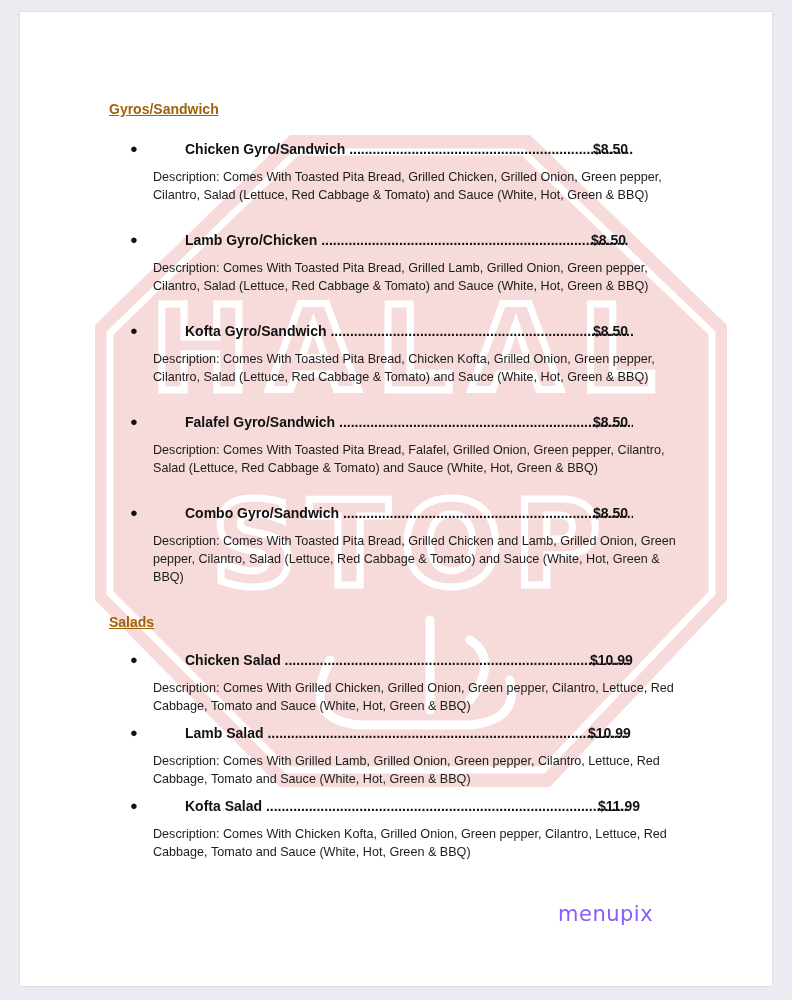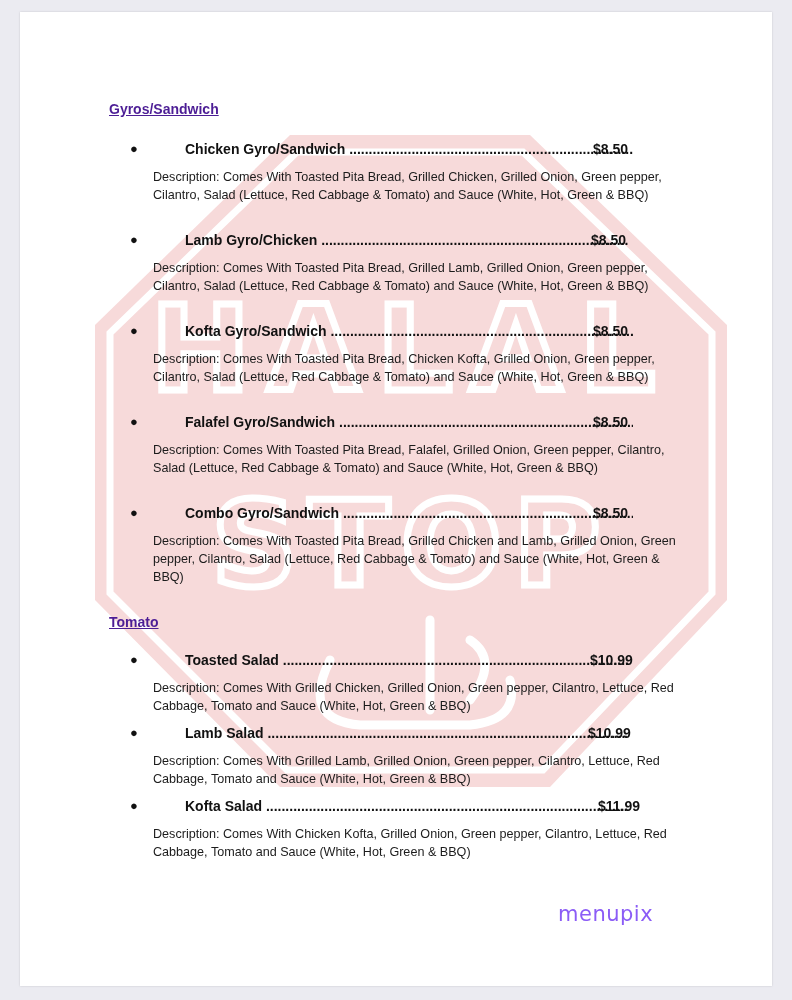--- a/index.html
+++ b/index.html
@@ -10,21 +10,21 @@
   }
   .page {
     position:absolute; left:20px; top:12px; width:752px; height:974px;
     background:#ffffff;
     box-shadow:0 0 2px rgba(0,0,0,0.15);
   }
   .logo { position:absolute; left:0; top:0; width:792px; height:1000px; pointer-events:none; }
   .content { position:absolute; left:0; top:0; width:792px; height:1000px; }
   .section-title {
     position:absolute; left:109px;
-    font-weight:bold; font-size:14px; text-decoration:underline; color:#4c1d95;
+    font-weight:bold; font-size:14px; text-decoration:underline; color:#a16207;
   }
   .item { position:absolute; left:130px; width:560px; }
   .bullet { position:absolute; left:0; top:0; font-size:13px; color:#111; line-height:18px; }
   .item-head {
     position:absolute; left:23px; top:0; width:480px; height:18px;
     font-weight:bold; font-size:14px; line-height:18px; color:#111;
     white-space:nowrap; overflow:hidden;
   }
   .item-name { background:transparent;margin-left:32px; }
   .item-price {
@@ -85,25 +85,25 @@
     <div class="desc">Description: Comes With Toasted Pita Bread, Falafel, Grilled Onion, Green pepper, Cilantro, Salad (Lettuce, Red Cabbage &amp; Tomato) and Sauce (White, Hot, Green &amp; BBQ)</div>
   </div>
 
   <div class="item" style="top:504px;">
     <span class="bullet">●</span>
     <div class="item-head"><span class="item-name">Combo Gyro/Sandwich</span> <span>.......................................................................................................................................</span></div>
     <span class="item-price" style="left:463px;">$8.50</span>
     <div class="desc">Description: Comes With Toasted Pita Bread, Grilled Chicken and Lamb, Grilled Onion, Green pepper, Cilantro, Salad (Lettuce, Red Cabbage &amp; Tomato) and Sauce (White, Hot, Green &amp; BBQ)</div>
   </div>
 
-  <div class="section-title" style="top:614px;">Tomato</div>
+  <div class="section-title" style="top:614px;">Salads</div>
 
   <div class="item" style="top:651px;">
     <span class="bullet">●</span>
-    <div class="item-head" style="width:476px;"><span class="item-name">Toasted Salad</span> <span>.......................................................................................................................................</span></div>
+    <div class="item-head" style="width:476px;"><span class="item-name">Chicken Salad</span> <span>.......................................................................................................................................</span></div>
     <span class="item-price" style="left:460px;">$10.99</span>
     <div class="desc">Description: Comes With Grilled Chicken, Grilled Onion, Green pepper, Cilantro, Lettuce, Red Cabbage, Tomato and Sauce (White, Hot, Green &amp; BBQ)</div>
   </div>
 
   <div class="item" style="top:724px;">
     <span class="bullet">●</span>
     <div class="item-head" style="width:474px;"><span class="item-name">Lamb Salad</span> <span>.......................................................................................................................................</span></div>
     <span class="item-price" style="left:458px;">$10.99</span>
     <div class="desc">Description: Comes With Grilled Lamb, Grilled Onion, Green pepper, Cilantro, Lettuce, Red Cabbage, Tomato and Sauce (White, Hot, Green &amp; BBQ)</div>
   </div>

